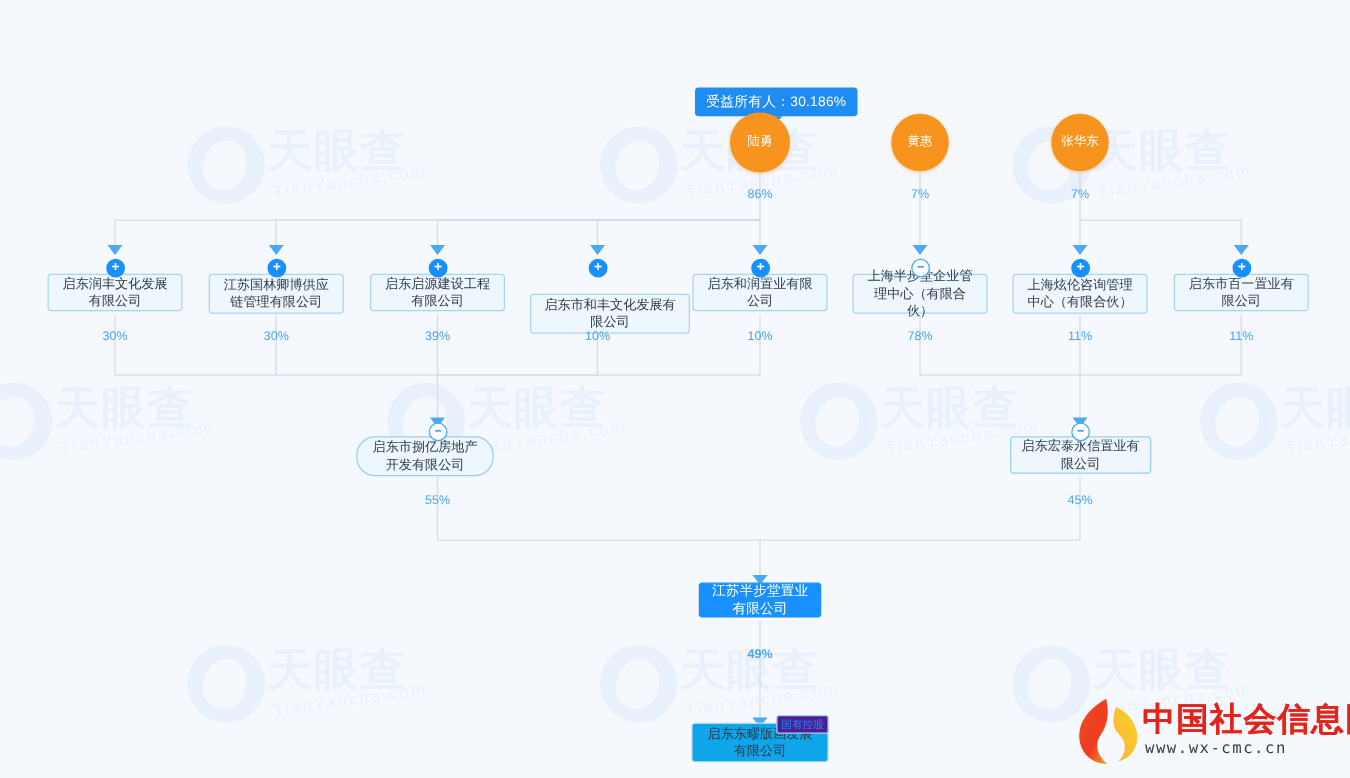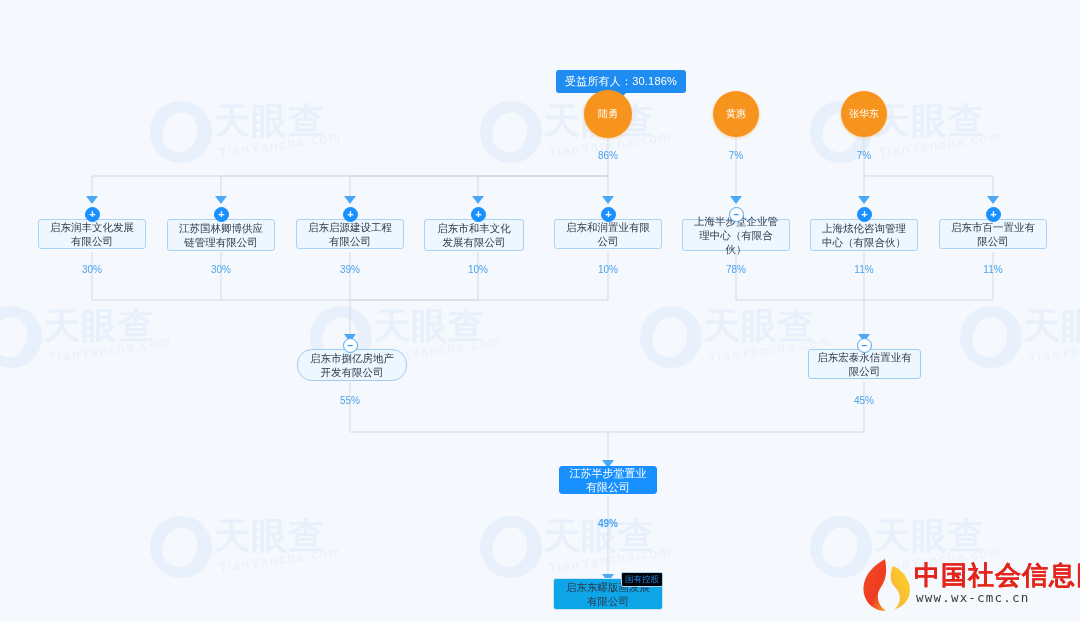--- a/index.html
+++ b/index.html
@@ -86,21 +86,21 @@
     color:#fff;font-size:11px;line-height:1;font-weight:bold;
     z-index:6;
   }
   .toggle.minus{
     background:#fff;color:#1890ff;border:1.3px solid #4ba8f5;
     font-size:10px;
   }
 
   
   .gov-badge{
-    position:absolute;background:#000000;border:1px solid #a9d3f5;
+    position:absolute;background:#4c1d95;border:1px solid #a9d3f5;
     color:#1e8cf1;font-size:8.5px;line-height:11px;
     padding:1px 3px;border-radius:2px;white-space:nowrap;z-index:7;
   }
 
   
   .pct{
     position:absolute;color:#4ba3ef;font-size:10px;white-space:nowrap;
     text-align:center;
   }
 
@@ -272,21 +272,21 @@
 
   <div class="toggle" style="left:343px;top:207px;">+</div>
   <div class="node" style="left:296px;top:219px;width:108px;height:30px;">
     <span class="txt">启东启源建设工程有限公司</span>
   </div>
   <div class="pct" style="left:330px;top:264px;width:40px;">
     <span>39%</span>
   </div>
 
   <div class="toggle" style="left:471px;top:207px;">+</div>
-  <div class="node" style="left:424px;top:219px;width:100px;height:32px;">
+  <div class="node" style="left:424px;top:235px;width:128px;height:32px;">
     <span class="txt">启东市和丰文化发展有限公司</span>
   </div>
   <div class="pct" style="left:458px;top:264px;width:40px;">
     <span>10%</span>
   </div>
 
   <div class="toggle" style="left:601px;top:207px;">+</div>
   <div class="node" style="left:554px;top:219px;width:108px;height:30px;">
     <span class="txt">启东和润置业有限公司</span>
   </div>
@@ -312,21 +312,21 @@
 
   <div class="toggle" style="left:986px;top:207px;">+</div>
   <div class="node" style="left:939px;top:219px;width:108px;height:30px;">
     <span class="txt">启东市百一置业有限公司</span>
   </div>
   <div class="pct" style="left:973px;top:264px;width:40px;">
     <span>11%</span>
   </div>
 
   <div class="toggle minus" style="left:343px;top:338px;">−</div>
-  <div class="node mid" style="left:297px;top:349px;width:110px;height:32px;border-radius:15px;">
+  <div class="node mid" style="left:285px;top:349px;width:110px;height:32px;border-radius:15px;">
     <span class="txt">启东市捌亿房地产开发有限公司</span>
   </div>
   <div class="pct" style="left:330px;top:395px;width:40px;">
     <span>55%</span>
   </div>
 
   <div class="toggle minus" style="left:857px;top:338px;">−</div>
   <div class="node mid" style="left:808px;top:349px;width:113px;height:30px;">
     <span class="txt">启东宏泰永信置业有限公司</span>
   </div>

